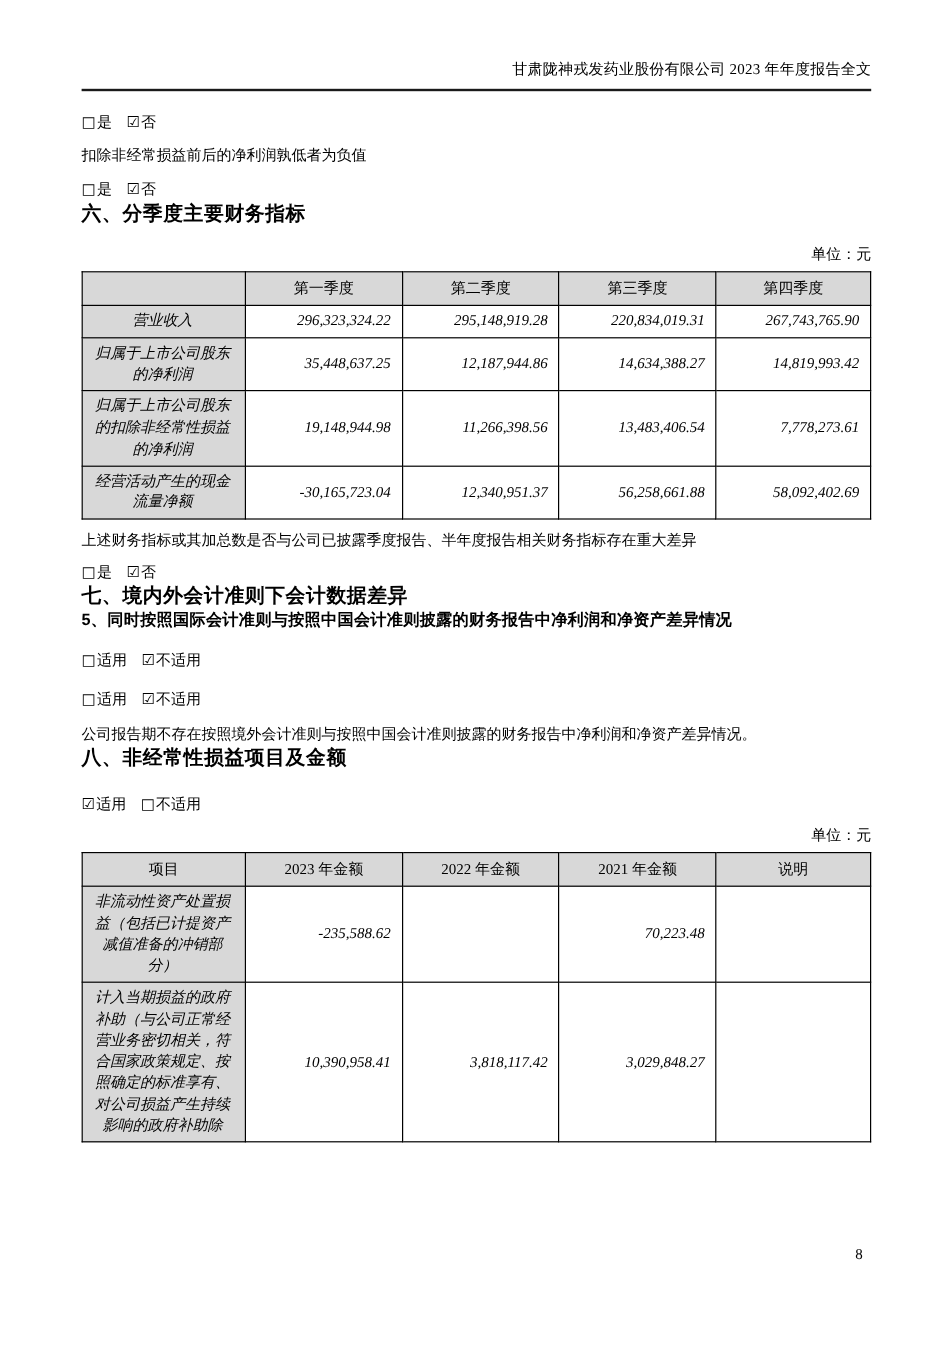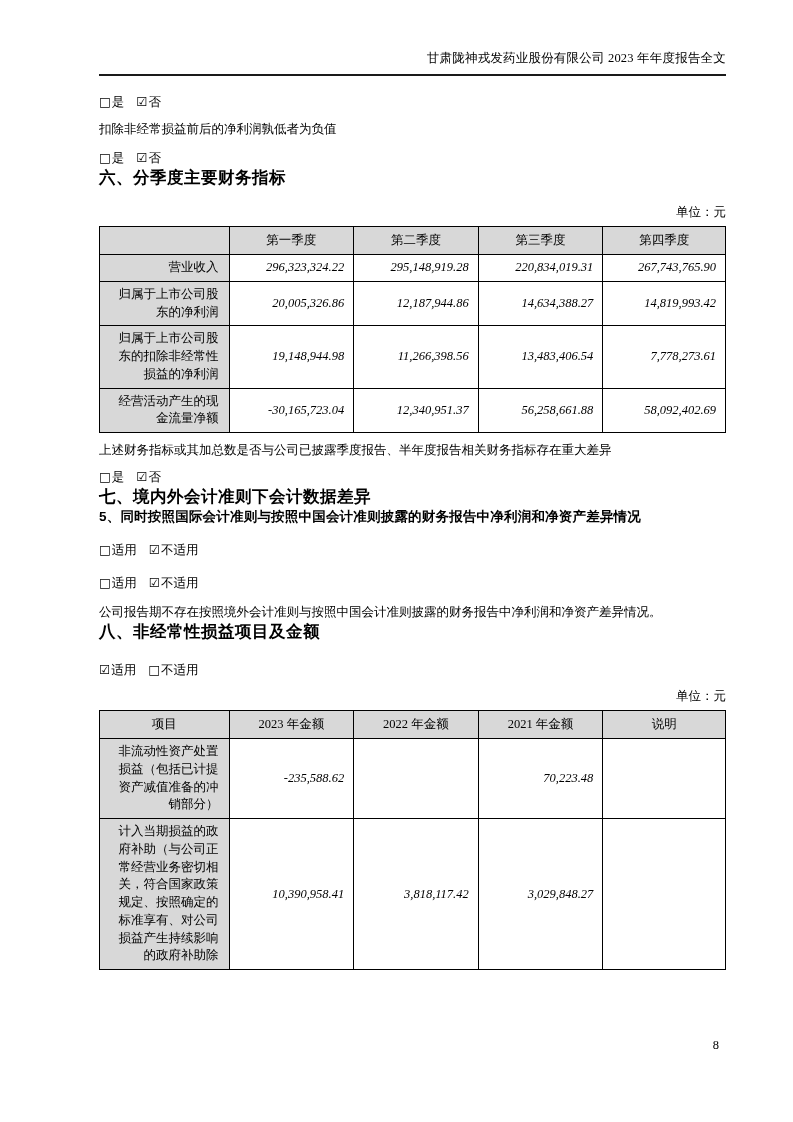--- a/index.html
+++ b/index.html
@@ -5,21 +5,21 @@
   html,body { margin:0; padding:0; background:#fff; }
   body {
     width:793px; height:1122px;
     font-family:"Liberation Serif","DejaVu Serif",serif;
     color:#000; font-size:12.5px;
     position:relative; overflow:hidden;
   }
   .page {
     position:relative; box-sizing:border-box;
     width:793px; height:1122px;
-    padding:50px 67px 0 99px;
+    padding:50px 67px 0 68px;
   }
   .doc-header {
     text-align:right; font-size:12.5px; letter-spacing:0.2px;
     padding-bottom:7px; border-bottom:2.5px solid #1a1a1a;
   }
   .cb-line { display:flex; gap:12px; align-items:center; }
   .cb-option { display:inline-flex; align-items:center; cursor:default; }
   .cb-box {
     font-family:"DejaVu Sans","Liberation Sans",sans-serif;
     font-size:12.5px; line-height:1; margin-right:1px;
@@ -46,22 +46,22 @@
   table {
     width:100%; border-collapse:collapse; table-layout:fixed;
     font-size:12.5px; margin-top:5px;
   }
   td, th { border:1px solid #000; vertical-align:middle; }
   th {
     background:#d8d8d8; font-weight:400; text-align:center;
     padding:5px 4px;
   }
   td.label {
-    background:#d8d8d8; text-align:right;
-    padding:4px 10px 4px 8px; line-height:1.42;
+    background:#d8d8d8; text-align:center;
+    padding:4px 10px 4px 8px; line-height:1.42;font-style:italic;
   }
   td.num { text-align:right; padding:4px 9px 4px 4px;font-style:italic; }
   td.empty { padding:4px; }
   .note-line { margin-top:9px; }
   .cb3 { margin-top:10px; }
   .cb4, .cb5 { margin-top:16px; }
   .para { margin-top:12px; }
   .cb6 { margin-top:19px; }
   .page-number {
     position:absolute; top:1038px; right:74px; font-size:12.5px;
@@ -120,21 +120,21 @@
     </tr>
     <tr>
       <td class="label">营业收入</td>
       <td class="num">296,323,324.22</td>
       <td class="num">295,148,919.28</td>
       <td class="num">220,834,019.31</td>
       <td class="num">267,743,765.90</td>
     </tr>
     <tr>
       <td class="label">归属于上市公司股东的净利润</td>
-      <td class="num">20,005,326.86</td>
+      <td class="num">35,448,637.25</td>
       <td class="num">12,187,944.86</td>
       <td class="num">14,634,388.27</td>
       <td class="num">14,819,993.42</td>
     </tr>
     <tr>
       <td class="label">归属于上市公司股东的扣除非经常性损益的净利润</td>
       <td class="num">19,148,944.98</td>
       <td class="num">11,266,398.56</td>
       <td class="num">13,483,406.54</td>
       <td class="num">7,778,273.61</td>

